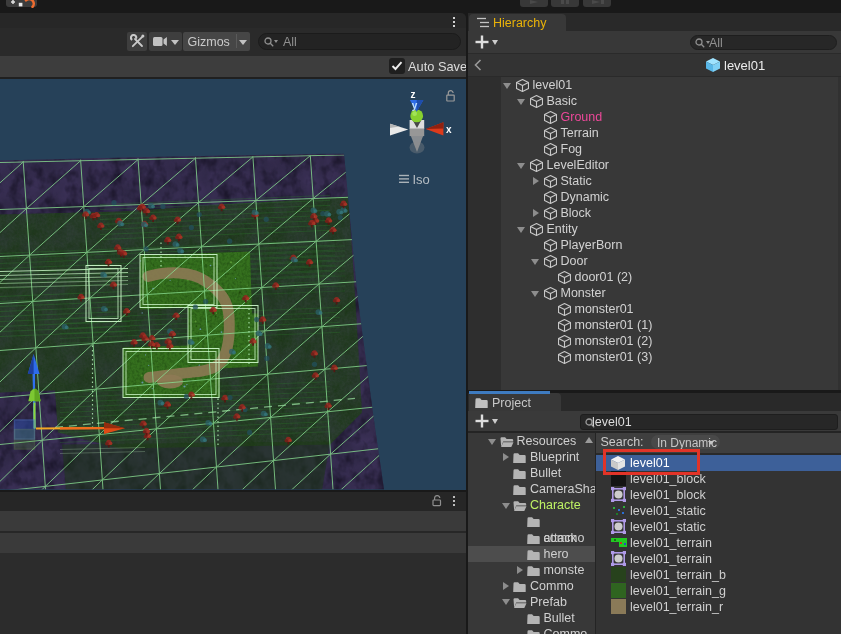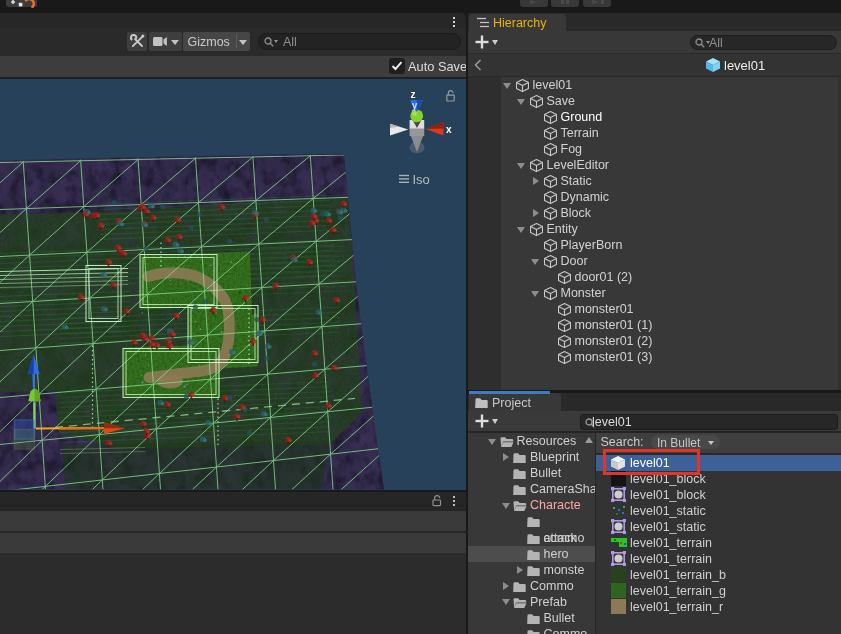--- a/index.html
+++ b/index.html
@@ -901,29 +901,29 @@
       </svg>
 <div style="position:absolute;left:64.5px;top:78.0px;font-family:'Liberation Sans',sans-serif;font-size:12.5px;color:#d2d2d2;font-weight:normal;white-space:pre;">level01</div>
 <div style="position:absolute;left:49px;top:98.5px;width:0;height:0;border-left:4.5px solid transparent;border-right:4.5px solid transparent;border-top:6px solid #8d8d8d"></div>
 <svg width="13" height="13" viewBox="0 0 13 13" style="position:absolute;left:61.5px;top:95.0px">
         <g fill="none" stroke="#c8c8c8" stroke-width="1.1" stroke-linejoin="round">
           <polygon points="6.5,0.52 12.48,3.5100000000000002 12.48,9.49 6.5,12.48 0.52,9.49 0.52,3.5100000000000002"></polygon>
           <polyline points="0.52,3.5100000000000002 6.5,6.5 12.48,3.5100000000000002"></polyline>
           <line x1="6.5" y1="6.5" x2="6.5" y2="12.48"></line>
         </g>
       </svg>
-<div style="position:absolute;left:78.5px;top:94.0px;font-family:'Liberation Sans',sans-serif;font-size:12.5px;color:#d2d2d2;font-weight:normal;white-space:pre;">Save</div>
+<div style="position:absolute;left:78.5px;top:94.0px;font-family:'Liberation Sans',sans-serif;font-size:12.5px;color:#d2d2d2;font-weight:normal;white-space:pre;">Basic</div>
 <svg width="13" height="13" viewBox="0 0 13 13" style="position:absolute;left:75.5px;top:111.0px">
         <g fill="none" stroke="#c8c8c8" stroke-width="1.1" stroke-linejoin="round">
           <polygon points="6.5,0.52 12.48,3.5100000000000002 12.48,9.49 6.5,12.48 0.52,9.49 0.52,3.5100000000000002"></polygon>
           <polyline points="0.52,3.5100000000000002 6.5,6.5 12.48,3.5100000000000002"></polyline>
           <line x1="6.5" y1="6.5" x2="6.5" y2="12.48"></line>
         </g>
       </svg>
-<div style="position:absolute;left:92.5px;top:110.0px;font-family:'Liberation Sans',sans-serif;font-size:12.5px;color:#ffffff;font-weight:normal;white-space:pre;">Ground</div>
+<div style="position:absolute;left:92.5px;top:110.0px;font-family:'Liberation Sans',sans-serif;font-size:12.5px;color:#ec4899;font-weight:normal;white-space:pre;">Ground</div>
 <svg width="13" height="13" viewBox="0 0 13 13" style="position:absolute;left:75.5px;top:127.0px">
         <g fill="none" stroke="#c8c8c8" stroke-width="1.1" stroke-linejoin="round">
           <polygon points="6.5,0.52 12.48,3.5100000000000002 12.48,9.49 6.5,12.48 0.52,9.49 0.52,3.5100000000000002"></polygon>
           <polyline points="0.52,3.5100000000000002 6.5,6.5 12.48,3.5100000000000002"></polyline>
           <line x1="6.5" y1="6.5" x2="6.5" y2="12.48"></line>
         </g>
       </svg>
 <div style="position:absolute;left:92.5px;top:126.0px;font-family:'Liberation Sans',sans-serif;font-size:12.5px;color:#d2d2d2;font-weight:normal;white-space:pre;">Terrain</div>
 <svg width="13" height="13" viewBox="0 0 13 13" style="position:absolute;left:75.5px;top:143.0px">
         <g fill="none" stroke="#c8c8c8" stroke-width="1.1" stroke-linejoin="round">
@@ -1084,21 +1084,21 @@
 <div style="position:absolute;left:62.0px;top:33.80000000000001px;font-family:'Liberation Sans',sans-serif;font-size:12.5px;color:#d0d0d0;font-weight:normal;white-space:pre;">Bullet</div>
 <svg width="13" height="11" viewBox="0 0 13 11" style="position:absolute;left:45.0px;top:51.85000000000002px">
           <path d="M0.5,2.5 a1.2,1.2 0 0 1 1.2,-1.2 h3.4 l1.5,1.7 h4.9 a1.2,1.2 0 0 1 1.2,1.2 v6.4 a1.2,1.2 0 0 1 -1.2,1.2 h-10.1 a1.2,1.2 0 0 1 -1.2,-1.2 Z" fill="#b4b4b4"></path>
         </svg>
 <div style="position:absolute;left:62.0px;top:49.85000000000002px;font-family:'Liberation Sans',sans-serif;font-size:12.5px;color:#d0d0d0;font-weight:normal;white-space:pre;">CameraSha</div>
 <div style="position:absolute;left:33.5px;top:70.39999999999998px;width:0;height:0;border-left:4.5px solid transparent;border-right:4.5px solid transparent;border-top:6px solid #8d8d8d"></div>
 <svg width="14" height="11" viewBox="0 0 14 11" style="position:absolute;left:45.0px;top:67.89999999999998px">
           <path d="M0.5,2.5 a1.2,1.2 0 0 1 1.2,-1.2 h3.4 l1.5,1.7 h5.4 a1.2,1.2 0 0 1 1.2,1.2 v1.3 h-10 l-2,5.5 Z" fill="#b4b4b4"></path>
           <path d="M3.2,6.2 h10.3 l-2.2,4.8 h-10.2 Z" fill="#b4b4b4"></path>
         </svg>
-<div style="position:absolute;left:62.0px;top:65.89999999999998px;font-family:'Liberation Sans',sans-serif;font-size:12.5px;color:#fca5a5;font-weight:normal;white-space:pre;">Characte</div>
+<div style="position:absolute;left:62.0px;top:65.89999999999998px;font-family:'Liberation Sans',sans-serif;font-size:12.5px;color:#bef264;font-weight:normal;white-space:pre;">Characte</div>
 <svg width="13" height="11" viewBox="0 0 13 11" style="position:absolute;left:58.5px;top:83.95000000000005px">
           <path d="M0.5,2.5 a1.2,1.2 0 0 1 1.2,-1.2 h3.4 l1.5,1.7 h4.9 a1.2,1.2 0 0 1 1.2,1.2 v6.4 a1.2,1.2 0 0 1 -1.2,1.2 h-10.1 a1.2,1.2 0 0 1 -1.2,-1.2 Z" fill="#b4b4b4"></path>
         </svg>
 <div style="position:absolute;left:75.5px;top:81.95000000000005px;font-family:'Liberation Sans',sans-serif;font-size:12.5px;color:#d0d0d0;font-weight:normal;white-space:pre;margin-top:17px;">attack</div>
 <svg width="13" height="11" viewBox="0 0 13 11" style="position:absolute;left:58.5px;top:100.0px">
           <path d="M0.5,2.5 a1.2,1.2 0 0 1 1.2,-1.2 h3.4 l1.5,1.7 h4.9 a1.2,1.2 0 0 1 1.2,1.2 v6.4 a1.2,1.2 0 0 1 -1.2,1.2 h-10.1 a1.2,1.2 0 0 1 -1.2,-1.2 Z" fill="#b4b4b4"></path>
         </svg>
 <div style="position:absolute;left:75.5px;top:98.0px;font-family:'Liberation Sans',sans-serif;font-size:12.5px;color:#d0d0d0;font-weight:normal;white-space:pre;">commo</div>
 <div class="abs" style="left:0;top:113.5px;width:126.5px;height:16px;background:#4d4d4d"></div>
 <svg width="13" height="11" viewBox="0 0 13 11" style="position:absolute;left:58.5px;top:116.04999999999995px">
@@ -1129,21 +1129,21 @@
           <path d="M0.5,2.5 a1.2,1.2 0 0 1 1.2,-1.2 h3.4 l1.5,1.7 h4.9 a1.2,1.2 0 0 1 1.2,1.2 v6.4 a1.2,1.2 0 0 1 -1.2,1.2 h-10.1 a1.2,1.2 0 0 1 -1.2,-1.2 Z" fill="#b4b4b4"></path>
         </svg>
 <div style="position:absolute;left:75.5px;top:194.29999999999995px;font-family:'Liberation Sans',sans-serif;font-size:12.5px;color:#d0d0d0;font-weight:normal;white-space:pre;">Commo</div>
 </div>
 <div class="abs" style="left:126.5px;top:432.5px;width:2px;height:201.5px;background:#242424"></div>
 <div style="position:absolute;left:116.5px;top:437px;width:0;height:0;border-left:4.5px solid transparent;border-right:4.5px solid transparent;border-bottom:6px solid #9a9a9a"></div>
 <div class="abs" style="left:128px;top:432.5px;width:245px;height:201.5px;background:#333333"></div>
 <div class="abs" style="left:128px;top:432.5px;width:245px;height:20.5px;background:#3f3f3f"></div>
 <div style="position:absolute;left:132.5px;top:435px;font-family:'Liberation Sans',sans-serif;font-size:12.5px;color:#cacaca;font-weight:normal;white-space:pre;">Search:</div>
 <div class="abs" style="left:183px;top:434.5px;width:69px;height:14.5px;background:#494949;border-radius:8px"></div>
-<div style="position:absolute;left:189px;top:435.5px;font-family:'Liberation Sans',sans-serif;font-size:12px;color:#c6c6c6;font-weight:normal;white-space:pre;">In Bullet</div>
+<div style="position:absolute;left:189px;top:435.5px;font-family:'Liberation Sans',sans-serif;font-size:12px;color:#c6c6c6;font-weight:normal;white-space:pre;">In Dynamic</div>
 <div style="position:absolute;left:240px;top:440.5px;width:0;height:0;border-left:3.5px solid transparent;border-right:3.5px solid transparent;border-top:4.5px solid #c6c6c6"></div>
 <div class="abs" style="left:128px;top:453px;width:245px;height:1.5px;background:#2a2a2a"></div>
 <div class="abs" style="left:128px;top:454.5px;width:245px;height:16px;background:#3d6099"></div>
 <svg width="14" height="14" viewBox="0 0 14 14" style="position:absolute;left:143px;top:455.5px">
         <polygon points="7.0,0 14,3.5 7.0,7.0 0,3.5" fill="#f2f2f2"></polygon>
         <polygon points="0,3.5 7.0,7.0 7.0,14  0,10.5" fill="#c9c9c9"></polygon>
         <polygon points="14,3.5 7.0,7.0 7.0,14 14,10.5" fill="#e3e3e3"></polygon>
       </svg>
 <div style="position:absolute;left:162px;top:455.5px;font-family:'Liberation Sans',sans-serif;font-size:12.5px;color:#ffffff;font-weight:normal;white-space:pre;">level01</div>
 <div class="abs" style="left:143px;top:471.0px;width:15px;height:15px;background:#141414"></div>

